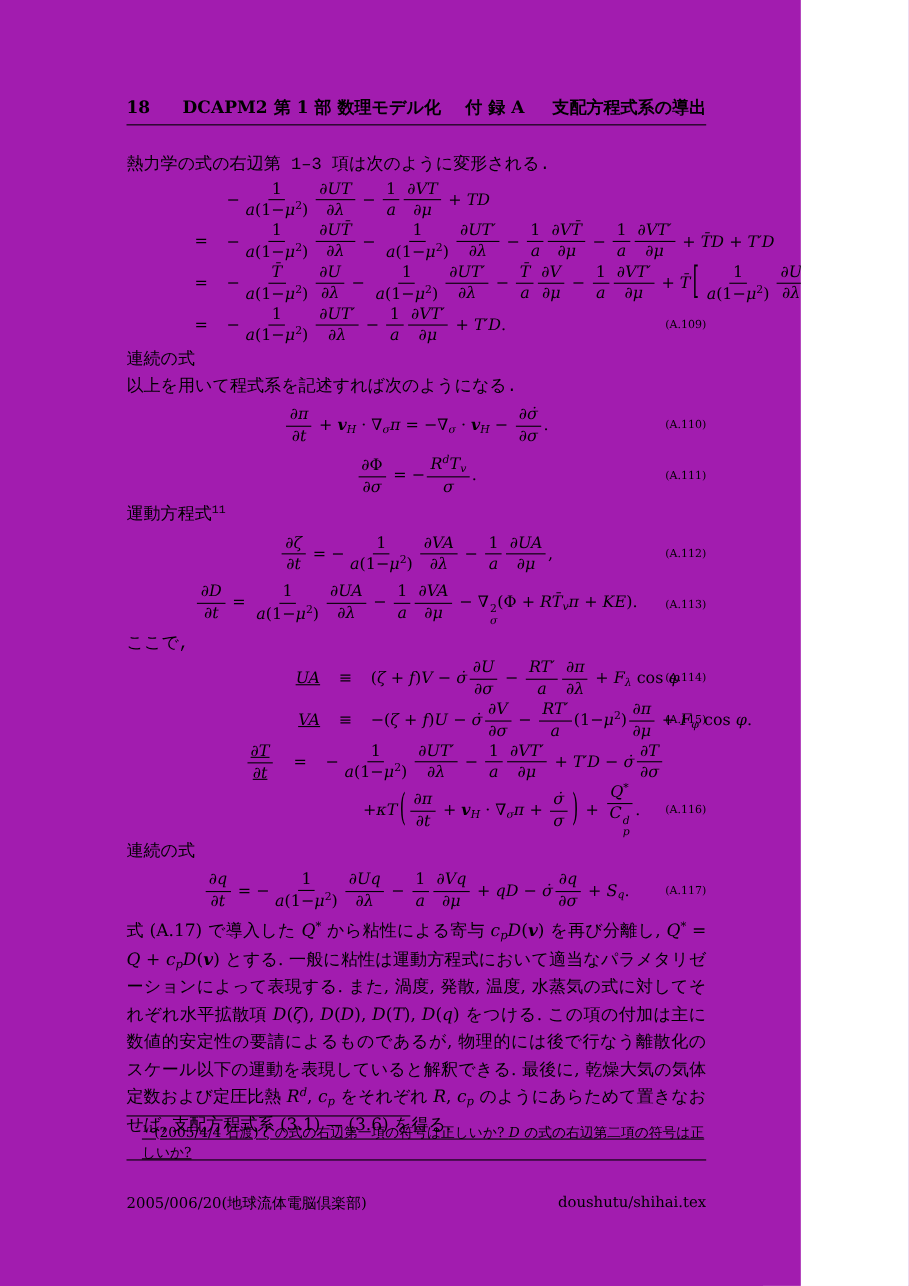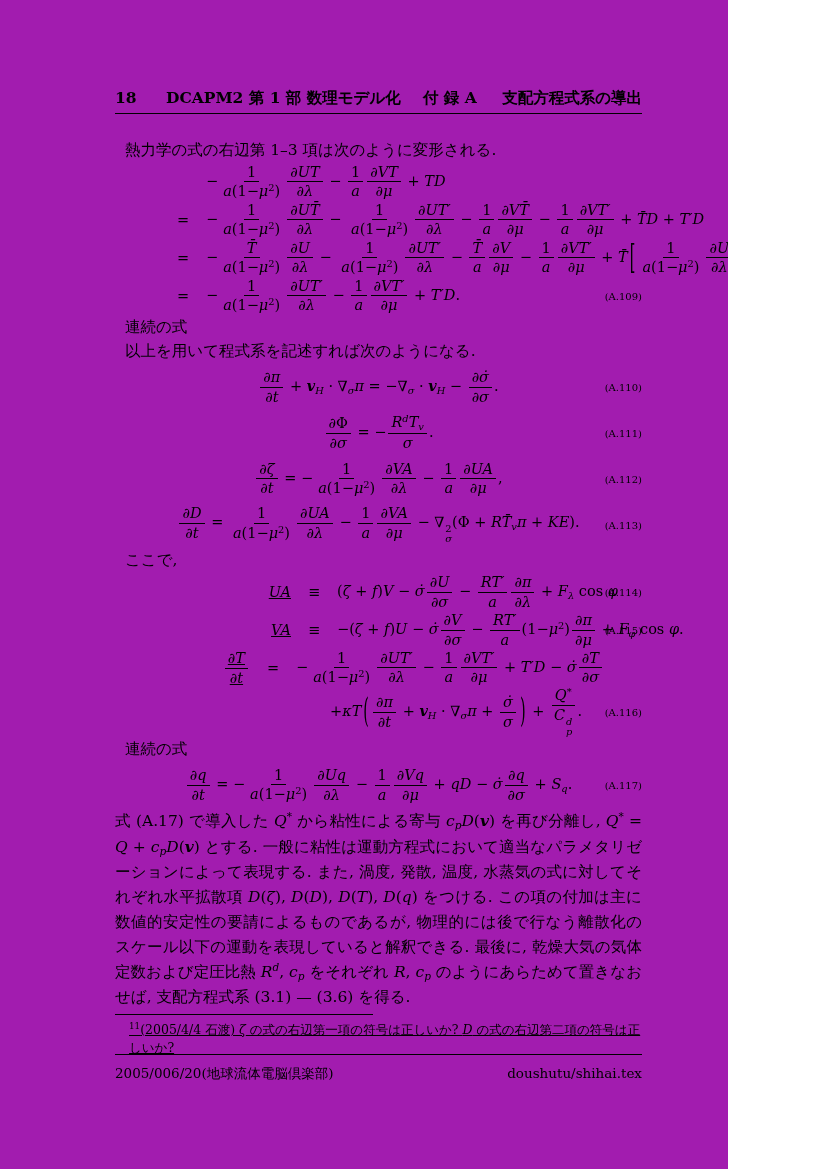--- a/index.html
+++ b/index.html
@@ -9,21 +9,21 @@
   }
   .inner{margin:0 86px 0 115px;}
   
   .header{display:flex;justify-content:space-between;align-items:baseline;
           padding-top:88px;font-weight:bold;font-size:15.5px;}
   .pgnum{margin-right:24px;}
   .h-right .rlabel{margin-right:20px;}
   .hrule{border-bottom:1px solid #000;margin-top:4px;}
   
   .content{padding-top:24px;font-size:15.5px;}
-  .tline{line-height:23px;margin:1px 10px;}
+  .tline{line-height:23px;margin:1px 0;font-family:Liberation Mono, monospace;}
   .para{line-height:25px;text-align:justify;margin-top:0;}
   
   .eqrow{display:flex;align-items:center;position:relative;min-height:38px;
          font-size:14.5px;white-space:nowrap;}
   .eqrow.single{min-height:46px;justify-content:center;}
   .ind{display:inline-block;flex:none;}
   .lhs{display:inline-flex;align-items:center;justify-content:flex-end;flex:none;text-decoration:underline;}
   .rel{display:inline-flex;align-items:center;justify-content:center;width:34px;margin:0 6px;flex:none;}
   .tag{position:absolute;right:0;top:50%;transform:translateY(-50%);
        font-style:normal;font-size:10px;}
@@ -42,21 +42,21 @@
        font-size:68%;line-height:1.05;vertical-align:-0.45em;margin-left:1px;}
   .bigd{display:inline-block;transform:scaleY(2.35);transform-origin:50% 55%;margin:0 2px;}
   
   .footnote-area{position:absolute;left:115px;right:86px;top:1014px;}
   .fnrule{width:258px;border-top:1px solid #000;margin-bottom:6px;}
   .fntext{font-size:12.5px;line-height:1.45;padding-left:14px;text-decoration:underline;}
   .fntext .sup{font-size:70%;}
   
   .footer{position:absolute;left:115px;right:86px;top:1054px;}
   .ftrule{border-top:1px solid #000;}
-  .ftrow{display:flex;justify-content:space-between;margin-top:10px;font-size:13.5px;}
+  .ftrow{display:flex;justify-content:space-between;margin-top:30px;font-size:13.5px;}
 </style>
 </head>
 <body>
 
 <div class="page">
   <div class="inner">
     <div class="header">
       <span class="h-left">
         <span class="pgnum">18</span>
         <span>DCAPM2 第 1 部 数理モデル化</span>
@@ -195,20 +195,21 @@
         <div class="eqrow single">
           <span class="mbody"><span class="frac">
               <span class="fnum"><span class="mit">∂</span><span class="mrm">Φ</span></span>
               <span class="fden"><span class="mit">∂σ</span></span>
             </span><span class="mrm"> = −</span><span class="frac">
               <span class="fnum"><span class="mit">R</span><span class="sup"><span class="mit">d</span></span><span class="mit">T</span><span class="sub"><span class="mit">v</span></span></span>
               <span class="fden"><span class="mit">σ</span></span>
             </span><span class="mrm">.</span></span>
           <span class="tag">(A.111)</span>
         </div>
+        <div class="tline"><span class="mrm">運動方程式</span><span class="sup"><span class="mrm">11</span></span></div>
         <div class="eqrow single">
           <span class="mbody"><span class="frac">
               <span class="fnum"><span class="mit">∂ζ</span></span>
               <span class="fden"><span class="mit">∂t</span></span>
             </span><span class="mrm"> = −</span><span class="frac">
               <span class="fnum"><span class="mrm">1</span></span>
               <span class="fden"><span class="mit">a</span><span class="mrm">(1−</span><span class="mit">μ</span><span class="sup"><span class="mrm">2</span></span><span class="mrm">)</span></span>
             </span><span class="frac">
               <span class="fnum"><span class="mit">∂VA</span></span>
               <span class="fden"><span class="mit">∂λ</span></span>

